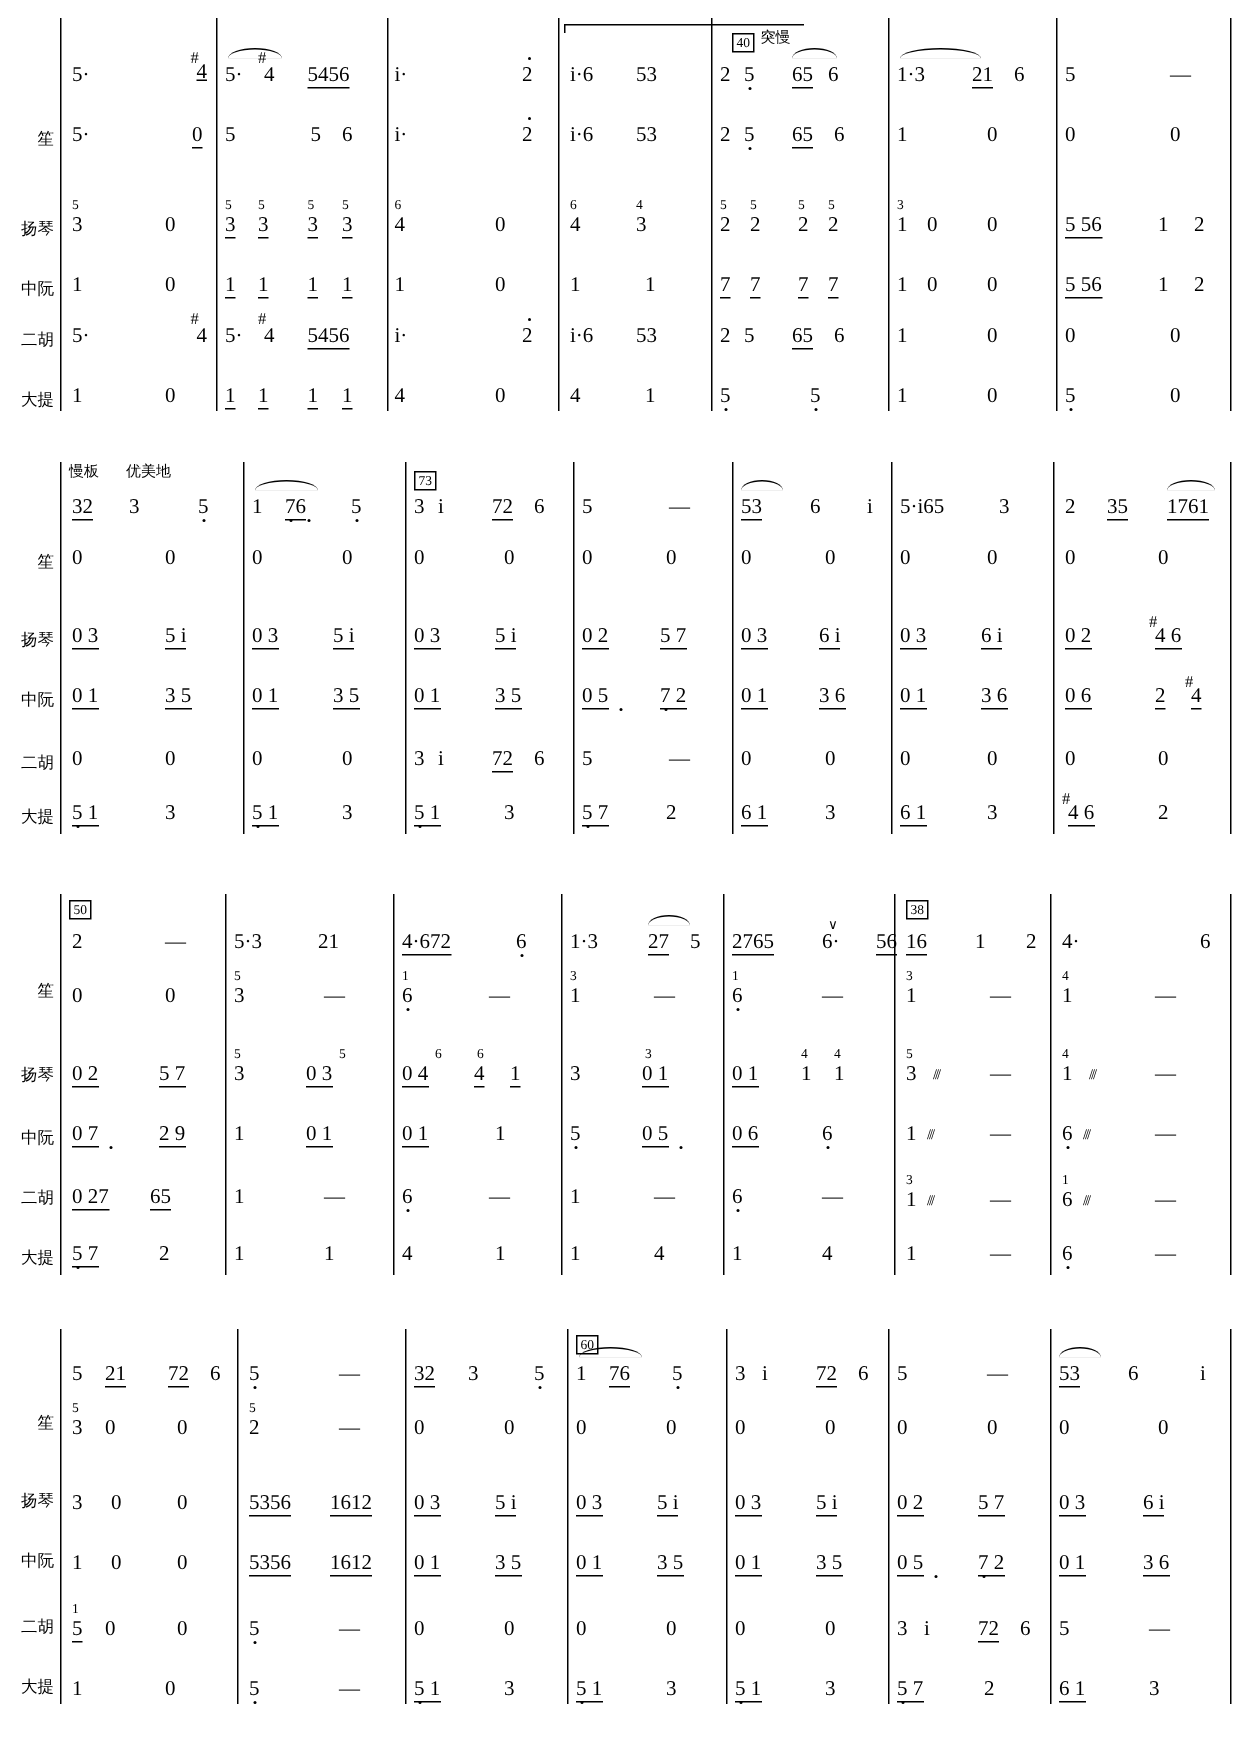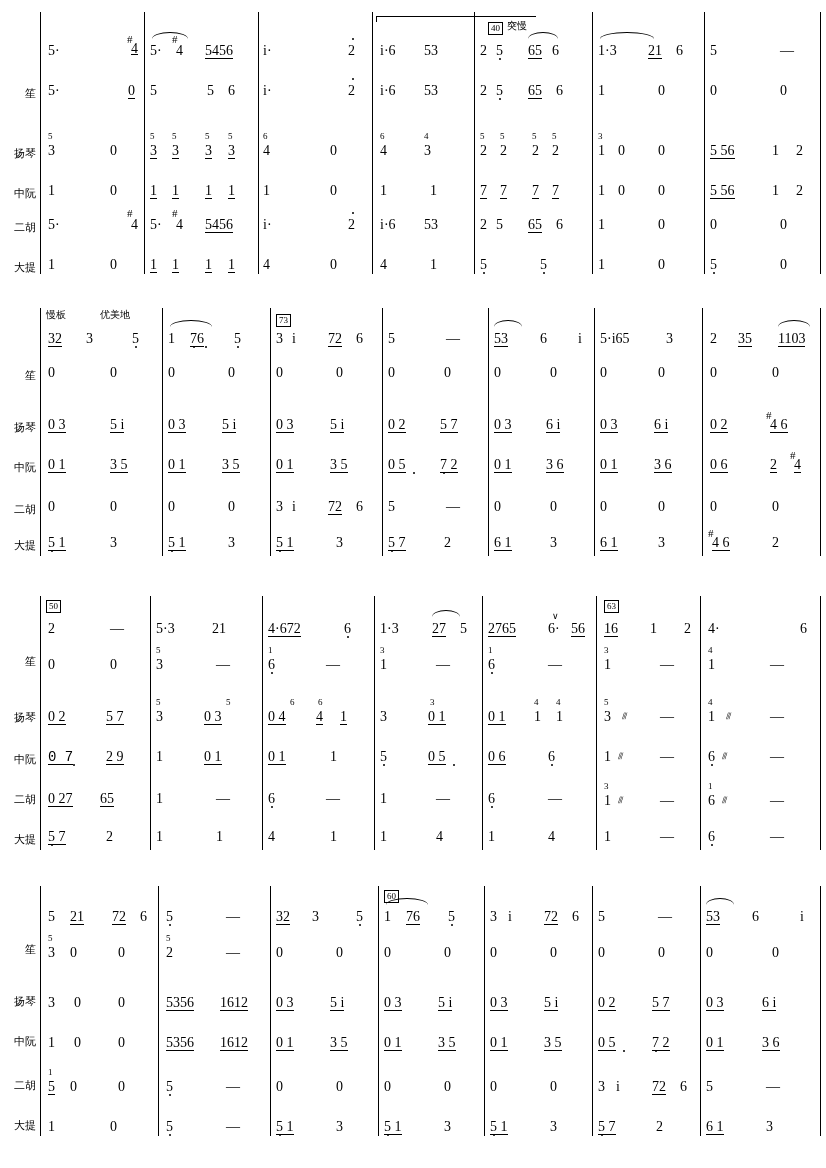--- a/index.html
+++ b/index.html
@@ -230,21 +230,21 @@
   <div class="bar" style="left:40px;top:16px;height:248px;"></div>
   <div class="bar" style="left:162px;top:16px;height:248px;"></div>
   <div class="bar" style="left:270px;top:16px;height:248px;"></div>
   <div class="bar" style="left:382px;top:16px;height:248px;"></div>
   <div class="bar" style="left:488px;top:16px;height:248px;"></div>
   <div class="bar" style="left:594px;top:16px;height:248px;"></div>
   <div class="bar" style="left:702px;top:16px;height:248px;"></div>
   <div class="bar" style="left:820px;top:16px;height:248px;"></div>
 
   <div class="tempo" style="left:46px;top:18px;">慢板</div>
-  <div class="tempo" style="left:100px;top:18px;">优美地</div>
+  <div class="tempo" style="left:84px;top:18px;">优美地</div>
   <div class="boxnum" style="left:276px;top:22px;">73</div>
 
   <div class="n ul" style="left:48px;top:40px;">32</div>
   <div class="n" style="left:86px;top:40px;">3</div>
   <div class="n" style="left:132px;top:40px;">5</div>
   <div class="dotover" style="left:135px;top:54px;"></div>
   <div class="n" style="left:168px;top:40px;">1</div>
   <div class="n ul" style="left:190px;top:40px;">76</div>
   <div class="slur" style="left:170px;top:28px;width:42px;"></div>
   <div class="dotover" style="left:193px;top:54px;"></div>
@@ -258,21 +258,21 @@
   <div class="n" style="left:388px;top:40px;">5</div>
   <div class="n" style="left:446px;top:40px;">—</div>
   <div class="n ul" style="left:494px;top:40px;">53</div>
   <div class="n" style="left:540px;top:40px;">6</div>
   <div class="n" style="left:578px;top:40px;">i</div>
   <div class="slur" style="left:494px;top:28px;width:28px;"></div>
   <div class="n" style="left:600px;top:40px;">5·i65</div>
   <div class="n" style="left:666px;top:40px;">3</div>
   <div class="n" style="left:710px;top:40px;">2</div>
   <div class="n ul" style="left:738px;top:40px;">35</div>
-  <div class="n ul" style="left:778px;top:40px;">1103</div>
+  <div class="n ul" style="left:778px;top:40px;">1761</div>
   <div class="slur" style="left:778px;top:28px;width:32px;"></div>
 
   <div class="n" style="left:48px;top:74px;">0</div>
   <div class="n" style="left:110px;top:74px;">0</div>
   <div class="n" style="left:168px;top:74px;">0</div>
   <div class="n" style="left:228px;top:74px;">0</div>
   <div class="n" style="left:276px;top:74px;">0</div>
   <div class="n" style="left:336px;top:74px;">0</div>
   <div class="n" style="left:388px;top:74px;">0</div>
   <div class="n" style="left:444px;top:74px;">0</div>
@@ -368,36 +368,36 @@
   <div class="bar" style="left:40px;top:14px;height:254px;"></div>
   <div class="bar" style="left:150px;top:14px;height:254px;"></div>
   <div class="bar" style="left:262px;top:14px;height:254px;"></div>
   <div class="bar" style="left:374px;top:14px;height:254px;"></div>
   <div class="bar" style="left:482px;top:14px;height:254px;"></div>
   <div class="bar" style="left:596px;top:14px;height:254px;"></div>
   <div class="bar" style="left:700px;top:14px;height:254px;"></div>
   <div class="bar" style="left:820px;top:14px;height:254px;"></div>
 
   <div class="boxnum" style="left:46px;top:18px;">50</div>
-  <div class="boxnum" style="left:604px;top:18px;">63</div>
+  <div class="boxnum" style="left:604px;top:18px;">38</div>
 
   <div class="n" style="left:48px;top:40px;">2</div>
   <div class="n" style="left:110px;top:40px;">—</div>
   <div class="n" style="left:156px;top:40px;">5·3</div>
   <div class="n" style="left:212px;top:40px;">21</div>
   <div class="n ul" style="left:268px;top:40px;">4·672</div>
   <div class="n" style="left:344px;top:40px;">6</div>
   <div class="dotover" style="left:347px;top:54px;"></div>
   <div class="n" style="left:380px;top:40px;">1·3</div>
   <div class="n ul" style="left:432px;top:40px;">27</div>
   <div class="n" style="left:460px;top:40px;">5</div>
   <div class="slur" style="left:432px;top:28px;width:28px;"></div>
   <div class="n ul" style="left:488px;top:40px;">2765</div>
   <div class="n" style="left:548px;top:40px;">6·</div>
-  <div class="n ul" style="left:571px;top:40px;">56</div>
+  <div class="n ul" style="left:584px;top:40px;">56</div>
   <div class="n tiny" style="left:552px;top:30px;">∨</div>
   <div class="n ul" style="left:604px;top:40px;">16</div>
   <div class="n" style="left:650px;top:40px;">1</div>
   <div class="n" style="left:684px;top:40px;">2</div>
   <div class="n" style="left:708px;top:40px;">4·</div>
   <div class="n" style="left:800px;top:40px;">6</div>
 
   <div class="n" style="left:48px;top:76px;">0</div>
   <div class="n" style="left:110px;top:76px;">0</div>
   <div class="n tiny" style="left:156px;top:64px;">5</div>
@@ -442,21 +442,21 @@
   <div class="n" style="left:556px;top:128px;">1</div>
   <div class="n tiny" style="left:604px;top:116px;">5</div>
   <div class="n" style="left:604px;top:128px;">3</div>
   <div class="n tiny" style="left:622px;top:130px;">⫻</div>
   <div class="n" style="left:660px;top:128px;">—</div>
   <div class="n tiny" style="left:708px;top:116px;">4</div>
   <div class="n" style="left:708px;top:128px;">1</div>
   <div class="n tiny" style="left:726px;top:130px;">⫻</div>
   <div class="n" style="left:770px;top:128px;">—</div>
 
-  <div class="n ul" style="left:48px;top:168px;font-family:Liberation Mono, monospace;">0 7</div>
+  <div class="n ul" style="left:48px;top:168px;">0 7</div>
   <div class="dotover" style="left:73px;top:182px;"></div>
   <div class="n ul" style="left:106px;top:168px;">2 9</div>
   <div class="n" style="left:156px;top:168px;">1</div>
   <div class="n ul" style="left:204px;top:168px;">0 1</div>
   <div class="n ul" style="left:268px;top:168px;">0 1</div>
   <div class="n" style="left:330px;top:168px;">1</div>
   <div class="n" style="left:380px;top:168px;">5</div>
   <div class="dotover" style="left:383px;top:182px;"></div>
   <div class="n ul" style="left:428px;top:168px;">0 5</div>
   <div class="dotover" style="left:453px;top:182px;"></div>

